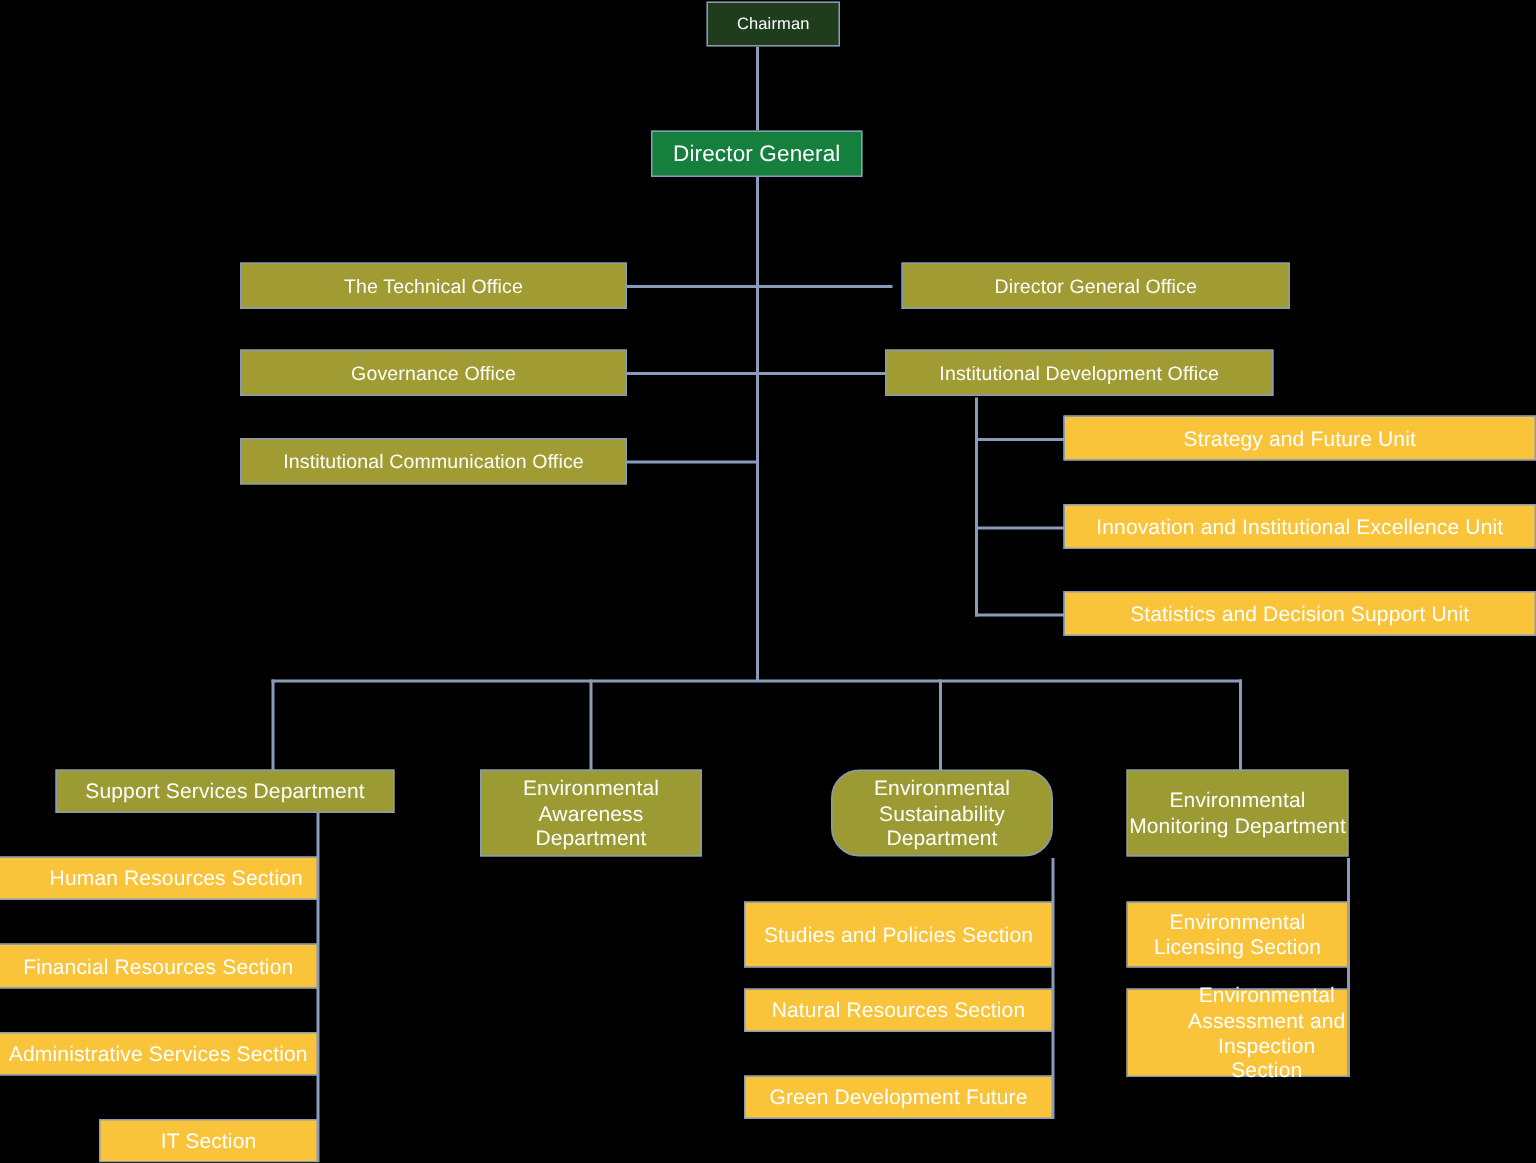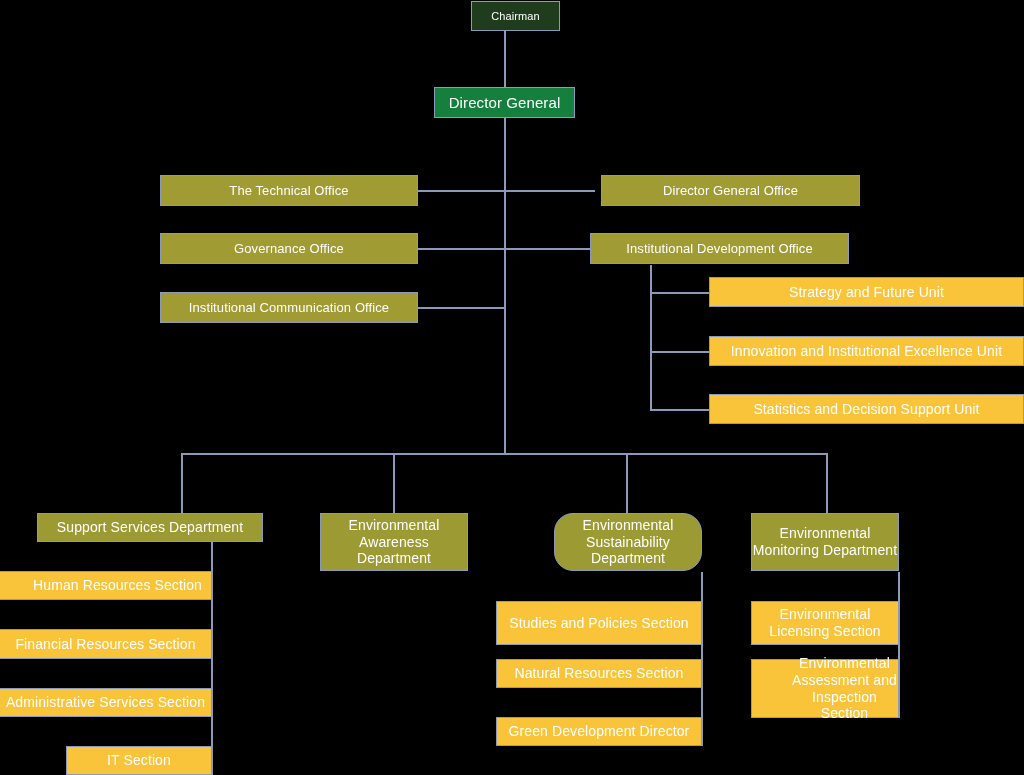--- a/index.html
+++ b/index.html
@@ -168,21 +168,21 @@
 
   <div class="node lvl-section" style="left:496px; top:601px; width:206px; height:44px;">
     <span>Studies and Policies Section</span>
   </div>
 
   <div class="node lvl-section" style="left:496px; top:659px; width:206px; height:29px;">
     <span>Natural Resources Section</span>
   </div>
 
   <div class="node lvl-section" style="left:496px; top:717px; width:206px; height:29px;">
-    <span>Green Development Director</span>
+    <span>Green Development Future</span>
   </div>
 
   <div class="node lvl-section" style="left:751px; top:601px; width:148px; height:44px;">
     <span>Environmental Licensing Section</span>
   </div>
 
   <div class="node lvl-section" style="left:751px; top:659px; width:148px; height:59px;padding-left:39px;">
     <span>Environmental Assessment and Inspection Section</span>
   </div>
 

